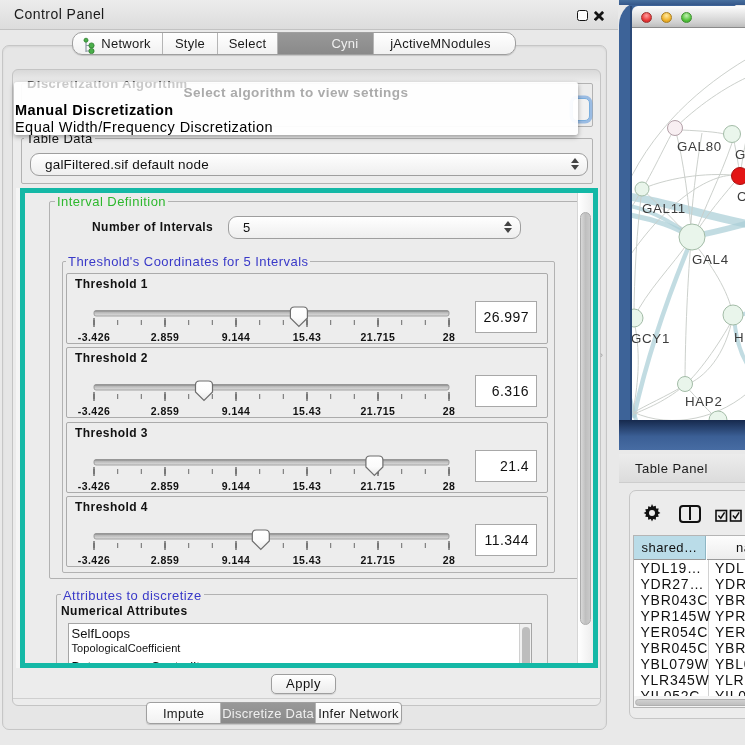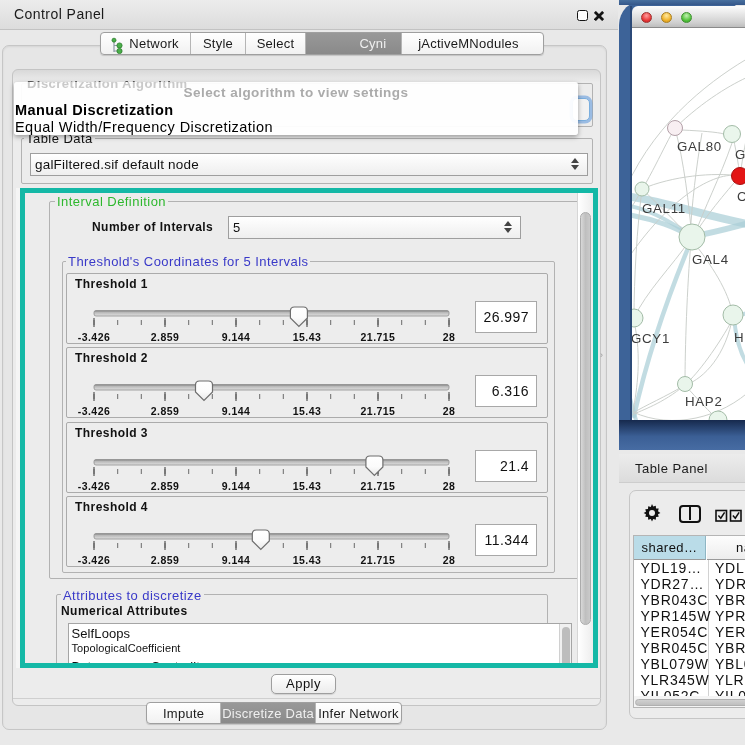--- a/index.html
+++ b/index.html
@@ -19,23 +19,23 @@
   border-right:1px solid #b5b5b5; }
 .seg > div:last-child { border-right:none; }
 .seg > div.sel { background:linear-gradient(#989898,#8a8a8a); color:#efefef; }
 #outerpanel { left:2px; top:45px; width:605px; height:685px; background:#e6e6e6;
   border:1px solid #c6c6c6; border-radius:7px; box-shadow:inset 0 1px 2px rgba(0,0,0,0.08); }
 #innerpanel { left:12px; top:69px; width:589px; height:637px; background:#ececec;
   border:1px solid #c4c4c4; border-radius:6px;
   background:linear-gradient(#d9d9d9, #ececec 12px); }
 .groupbox { position:absolute; border:1px solid #b2b2b2; border-radius:2px; }
 .grouplab { position:absolute; font-size:13px; background:#ececec; padding:0 2px; white-space:nowrap; }
-.combo { position:absolute; height:23px; border:1px solid #9e9e9e; border-radius:0;
+.combo { position:absolute; height:23px; border:1px solid #9e9e9e; border-radius:9px;
   background:linear-gradient(#ffffff,#eeeeee); font-size:13px; color:#111;
-  line-height:21px; padding-left:4px; }
+  line-height:21px; padding-left:14px; }
 .combo .arr { position:absolute; right:8px; top:4px; width:8px; }
 .combo .arr:before { content:""; display:block; margin:0 auto; width:0; height:0;
   border-left:4px solid transparent; border-right:4px solid transparent;
   border-bottom:5px solid #444; }
 .combo .arr:after { content:""; display:block; margin:2px auto 0; width:0; height:0;
   border-left:4px solid transparent; border-right:4px solid transparent;
   border-top:5px solid #444; }
 #viewport { left:20px; top:188px; width:578px; height:480px; border:5px solid #14b8a6;
   background:#ececec; overflow:hidden; }
 .thrbox { position:absolute; left:41px; width:482px; height:71px; background:#ededed;
@@ -56,21 +56,21 @@
     <span class="t">Control Panel</span>
   </div>
 <div class="float-ic"></div>
 <svg style="position:absolute;left:594px;top:11px" width="10" height="10" viewBox="0 0 12 12">
     <g fill="#141414" transform="rotate(45 6 6)">
       <rect x="4.35" y="-1" width="3.3" height="14"></rect>
       <rect x="-1" y="4.35" width="14" height="3.3"></rect>
     </g>
   </svg>
 
-<div class="seg" style="left:100px; top:32px; width:444px;">
+<div class="seg" style="left:72px; top:32px; width:444px;border-radius:10px;">
   <div style="width:90px; position:relative; padding-left:17px;"><svg style="position:absolute;left:10px;top:3px" width="12" height="18" viewBox="0 0 12 18">
         <path d="M3 5 V16 M3 9.5 H8 M3 15 H8" stroke="#8e9aa5" stroke-width="1.2" fill="none"></path>
         <circle cx="3" cy="4.2" r="2" fill="#4aaf4a" stroke="#2d7d2d" stroke-width="0.8"></circle>
         <circle cx="8.5" cy="9.5" r="2.6" fill="#4aaf4a" stroke="#2d7d2d" stroke-width="0.8"></circle>
         <circle cx="8.5" cy="15" r="2.6" fill="#4aaf4a" stroke="#2d7d2d" stroke-width="0.8"></circle>
       </svg>Network</div>
   <div style="width:55px;">Style</div>
   <div style="width:60px;">Select</div>
   <div class="sel" style="width:96px;padding-left:39px;">Cyni Toolbox</div>
   <div style="width:133px;">jActiveMNodules</div>
@@ -293,21 +293,21 @@
         <text x="311" y="45" font-size="10.5" font-weight="bold" fill="#111" text-anchor="middle" font-family="Liberation Sans, sans-serif">21.715</text>
         <text x="382" y="45" font-size="10.5" font-weight="bold" fill="#111" text-anchor="middle" font-family="Liberation Sans, sans-serif">28</text>
         <path d="M 185.3,22 L 185.3,15 Q 185.3,11 189.3,11 L 198.3,11 Q 202.3,11 202.3,15 L 202.3,22 L 193.8,30.5 Z" fill="url(#tg)" stroke="#6e6e6e" stroke-width="1.2"></path>
       </svg>
       <div class="valbox">11.344</div>
     </div>
 
   <div class="groupbox" style="left:31px; top:401px; width:492px; height:83px;"></div>
   <div class="grouplab bluelab" style="left:36px; top:395px;">Attributes to discretize</div>
   <div class="abs" style="left:36px; top:411px; font-size:12px; font-weight:bold; color:#111;">Numerical Attributes</div>
-  <div class="abs" style="left:43px; top:429.5px; width:504px; height:49px; background:#fff; border:1px solid #a5a5a5;">
+  <div class="abs" style="left:43px; top:429.5px; width:464px; height:49px; background:#fff; border:1px solid #a5a5a5;">
     <div style="position:absolute; left:2.5px; top:2px; font-size:13px; letter-spacing:0.1px; color:#111;">SelfLoops</div>
     <div style="position:absolute; left:2.5px; top:18.5px; font-size:11px; letter-spacing:0.1px; color:#111;">TopologicalCoefficient</div>
     <div style="position:absolute; left:2.5px; top:35px; font-size:13px; letter-spacing:0.1px; color:#111;">BetweennessCentrality</div>
     <div style="position:absolute; right:0; top:0; width:12px; height:100%; background:#f0f0f0; border-left:1px solid #d0d0d0;">
       <div style="position:absolute; left:1.5px; top:3px; width:8px; height:44px; background:#bdbdbd; border-radius:4px;"></div>
     </div>
   </div>
 
   <div class="abs" style="right:0; top:0; width:16px; height:100%; background:linear-gradient(90deg,#ffffff,#ededed); border-left:1px solid #d6d6d6;">
     <div style="position:absolute; left:2px; top:19px; width:11px; height:413px; background:linear-gradient(90deg,#d8d8d8,#bfbfbf,#cacaca); border:1px solid #ababab; border-radius:6px;"></div>

